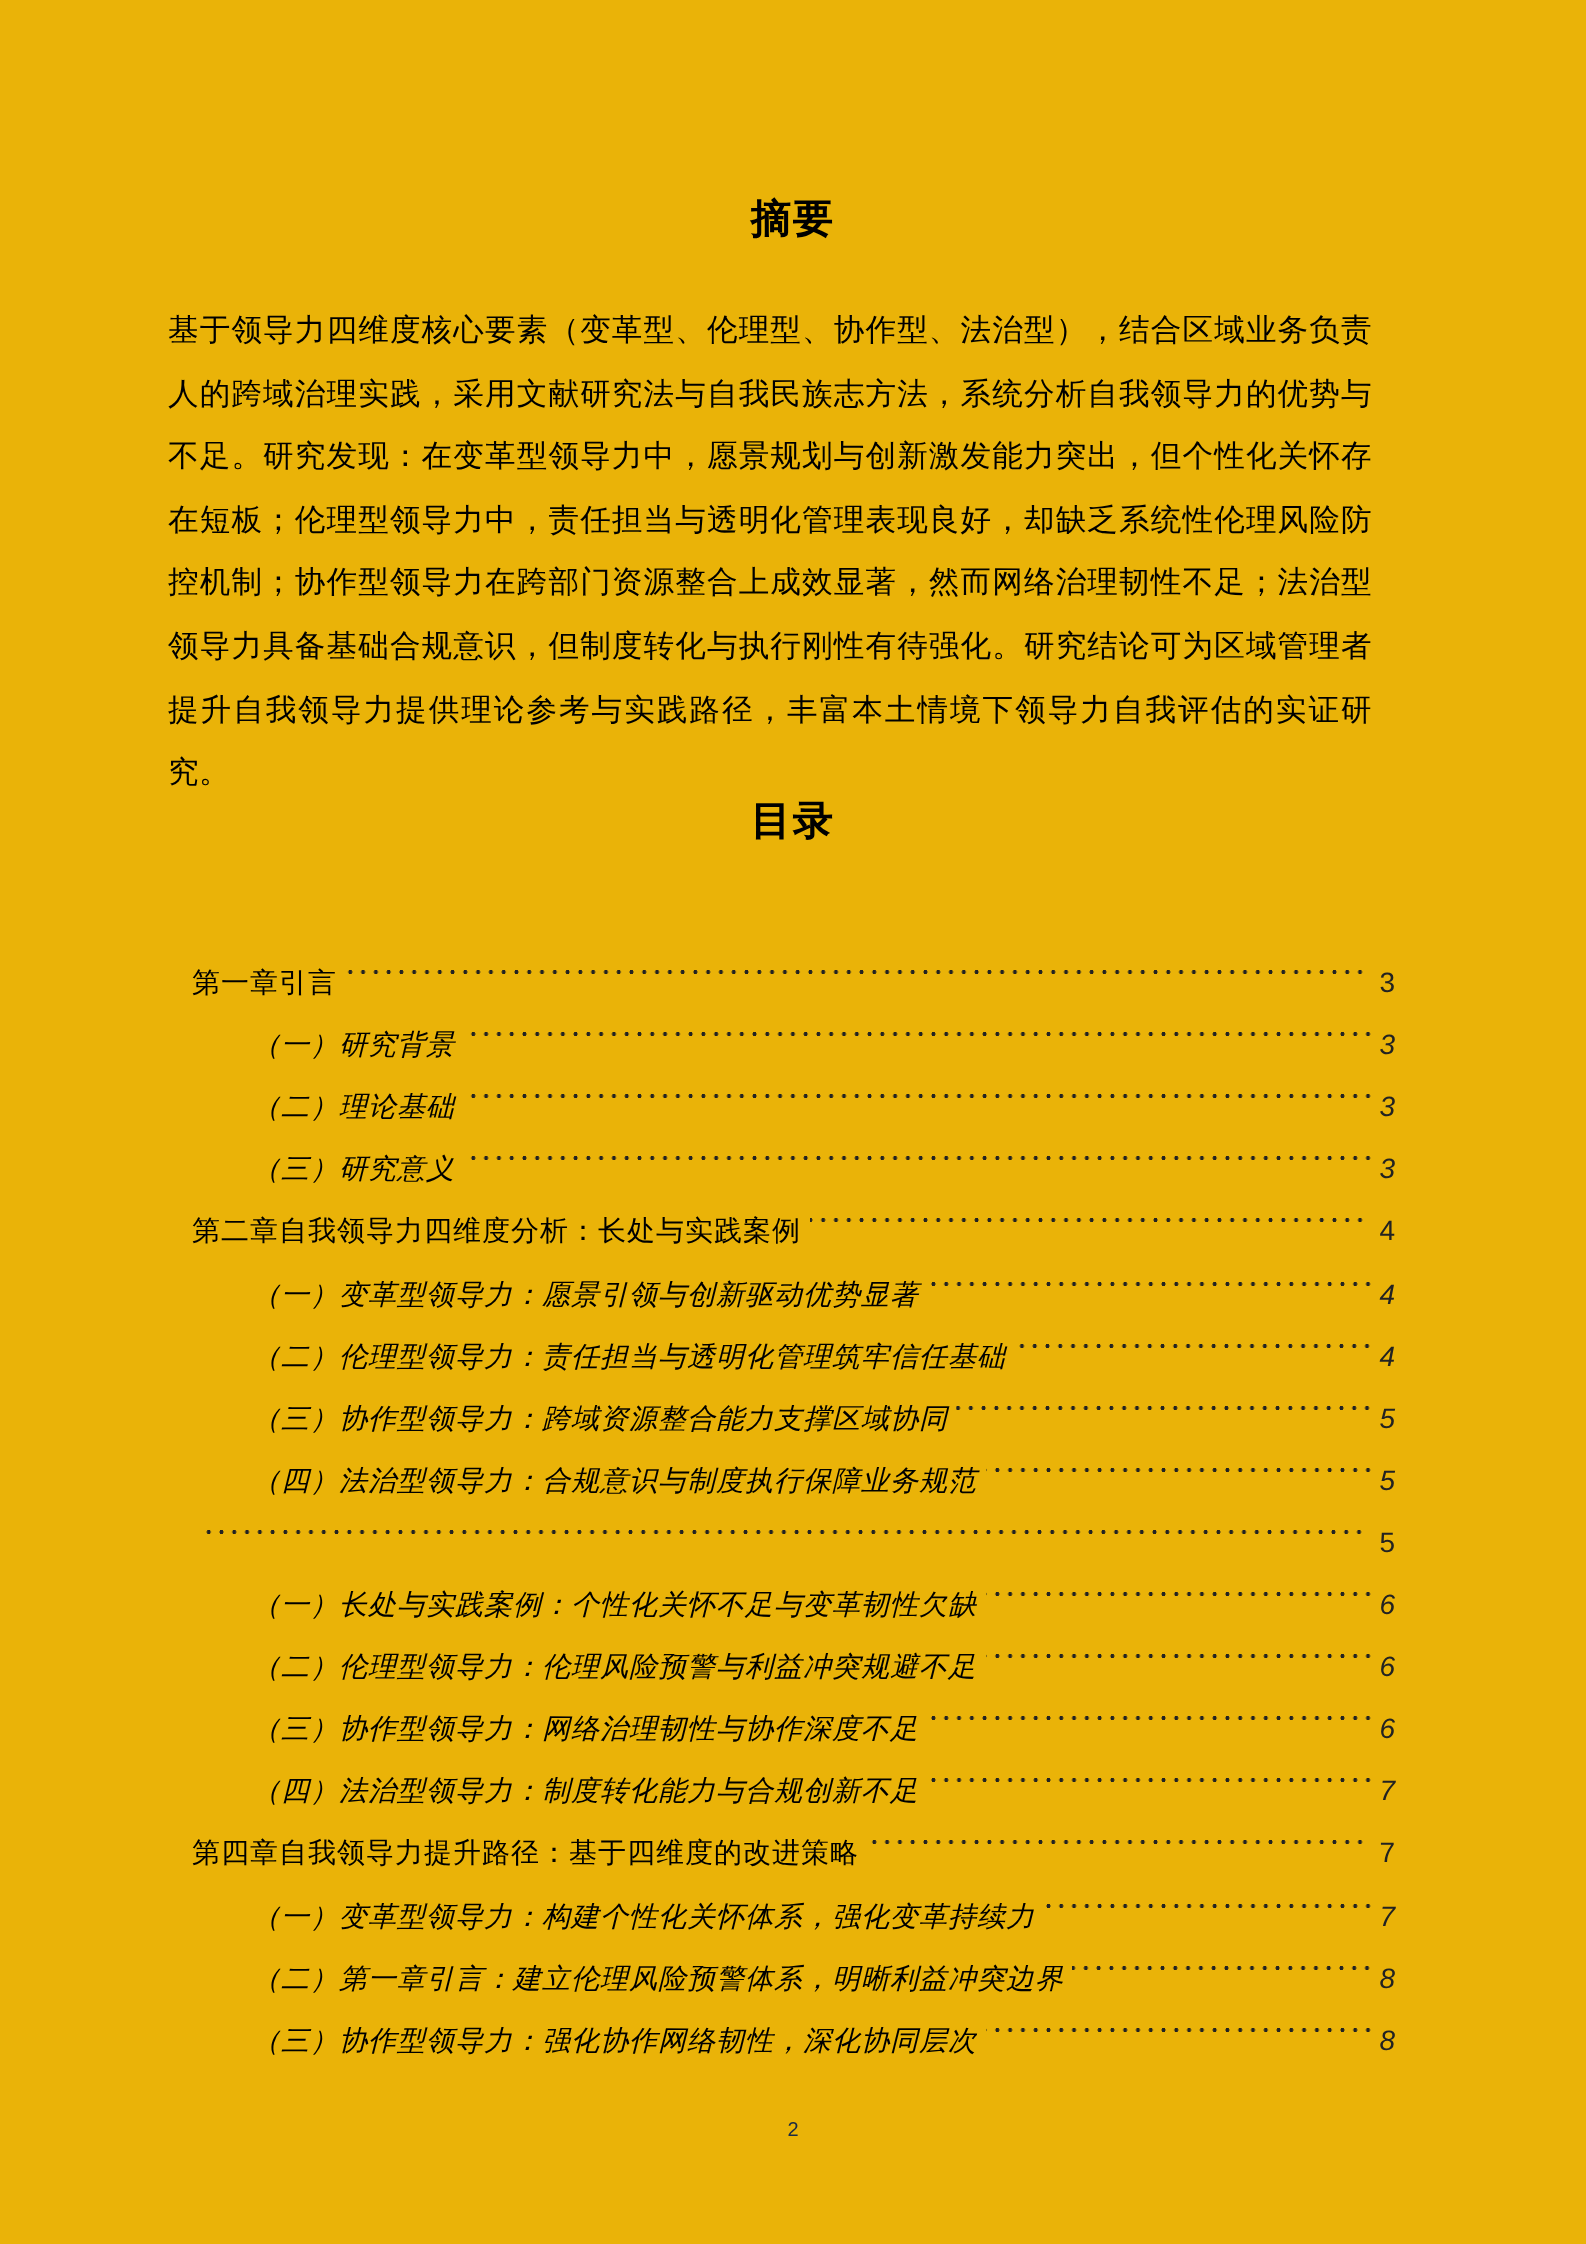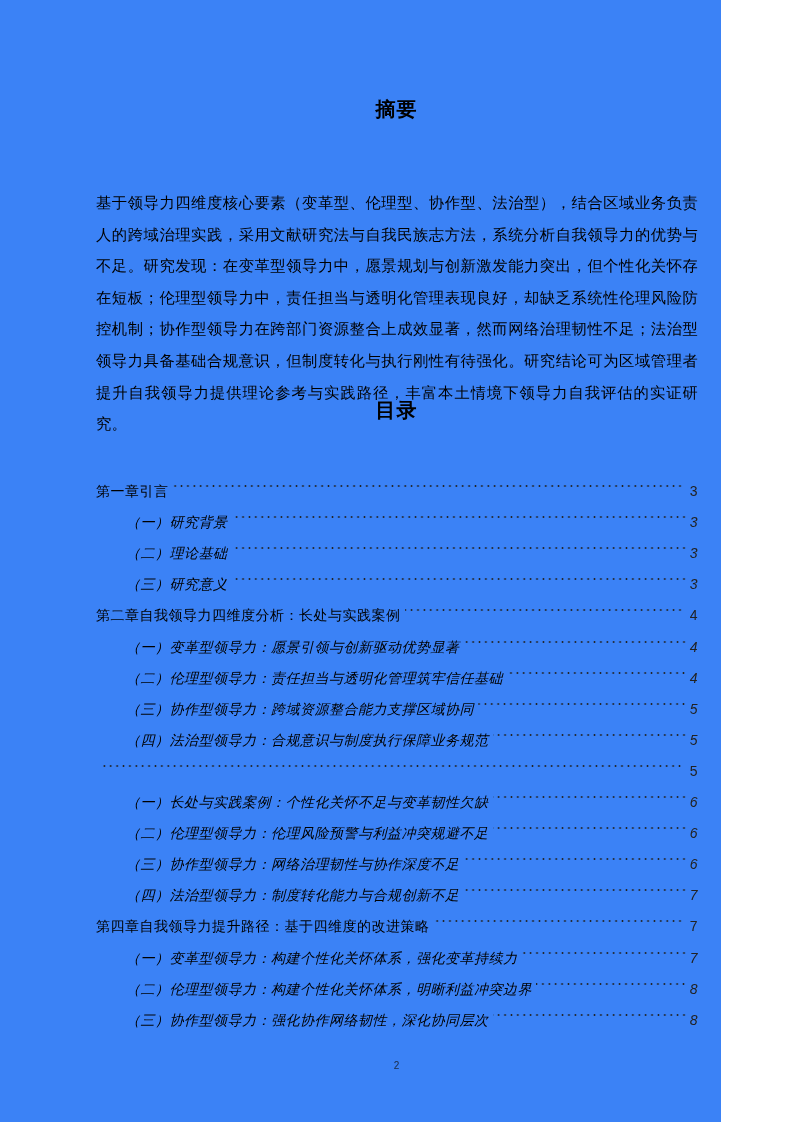--- a/index.html
+++ b/index.html
@@ -11,51 +11,50 @@
     width: 793px;
     height: 1122px;
     position: relative;
     overflow: hidden;
     font-family: "DejaVu Serif", "Liberation Serif", serif;
     color: #000000;
   }
   .page {
     position: absolute;
     left: 0; top: 0;
-    width: 721px;
+    width: 793px;
     height: 1122px;
-    background: #3b82f6;
+    background: #eab308;
   }
   .heading {
     position: absolute;
     left: 0;
     width: 793px;
     text-align: center;
     font-family: "DejaVu Sans", "Liberation Sans", sans-serif;
     font-weight: bold;
     font-size: 20px;
     line-height: 26px;
     letter-spacing: 1px;
   }
   .abstract-title { top: 96px; }
   .toc-title { top: 397px; }
 
   .abstract-body {
     position: absolute;
-    left: 96px;
+    left: 84px;
     top: 150px;
     width: 602px;
     font-size: 15.3px;
     line-height: 31.6px;
     text-indent: 0;
     text-align: justify;
     text-align-last: left;
     word-break: break-all;
     letter-spacing: 0.2px;
-    margin-top: 38px;
   }
 
   .toc {
     position: absolute;
     left: 96px;
     top: 465px;
     width: 602px;
   }
   .toc-row {
     display: flex;
@@ -196,21 +195,21 @@
       <span class="toc-label">第四章自我领导力提升路径：基于四维度的改进策略</span>
       <span class="toc-dots"></span>
       <span class="toc-page">7</span>
     </div>
     <div class="toc-row level-2">
       <span class="toc-label">（一）变革型领导力：构建个性化关怀体系，强化变革持续力</span>
       <span class="toc-dots"></span>
       <span class="toc-page">7</span>
     </div>
     <div class="toc-row level-2">
-      <span class="toc-label">（二）伦理型领导力：构建个性化关怀体系，明晰利益冲突边界</span>
+      <span class="toc-label">（二）第一章引言：建立伦理风险预警体系，明晰利益冲突边界</span>
       <span class="toc-dots"></span>
       <span class="toc-page">8</span>
     </div>
     <div class="toc-row level-2">
       <span class="toc-label">（三）协作型领导力：强化协作网络韧性，深化协同层次</span>
       <span class="toc-dots"></span>
       <span class="toc-page">8</span>
     </div>
   </div>
 

